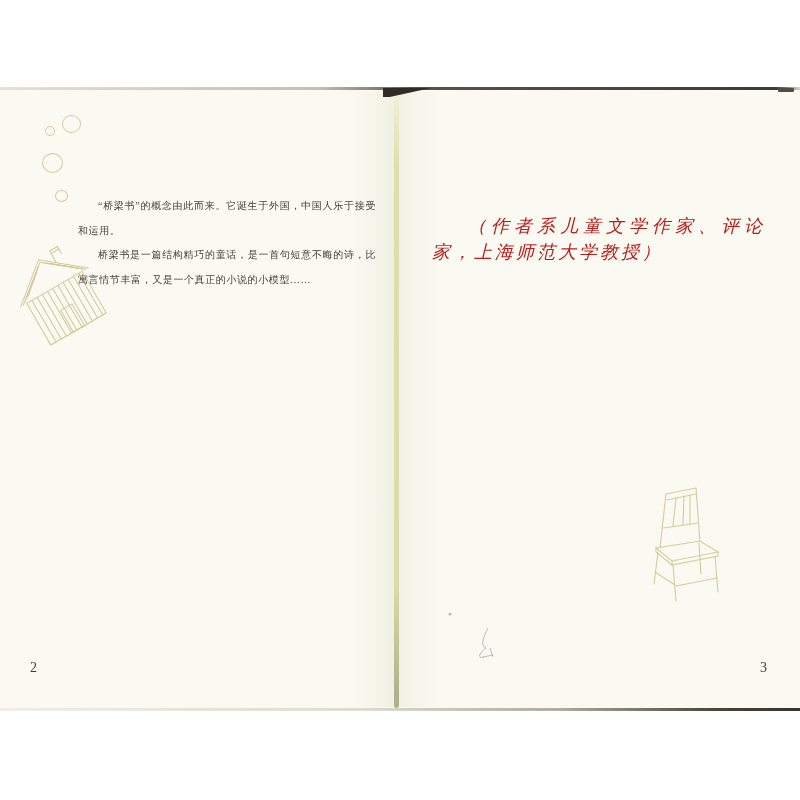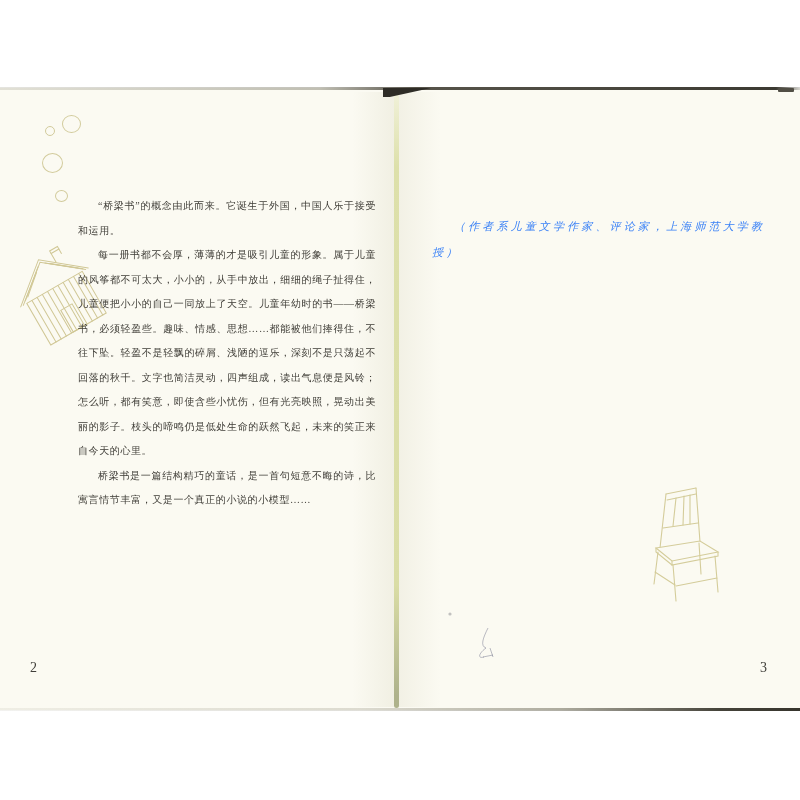--- a/index.html
+++ b/index.html
@@ -73,22 +73,22 @@
     position:absolute;left:78px;top:106px;width:298px;
     font-size:10px;line-height:24.5px;letter-spacing:0.6px;
   }
   .right-col{
     position:absolute;left:32px;top:112px;width:333px;
     font-size:15px;line-height:24px;letter-spacing:0.4px;
   }
   .author-note{
     margin-top:13px !important;
     font-style:italic;
-    font-size:11px;line-height:26px;letter-spacing:3px;
-    color:#3b82f6;
+    font-size:18px;line-height:26px;letter-spacing:3px;
+    color:#b91c1c;
   }
   .pagenum{
     position:absolute;top:572px;
     font-size:14px;color:#3f3e39;letter-spacing:0.5px;
   }
   .pagenum-left{left:30px;}
   .pagenum-right{left:360px;}
   
   .bubble{
     position:absolute;border:1.3px solid #d2cb9c;border-radius:50%;
@@ -146,21 +146,20 @@
         <line x1="48" y1="29" x2="20" y2="52"></line>
         <line x1="44" y1="33" x2="24" y2="50"></line>
 
         <path d="M66,34 v-13 h9 v8"></path>
         <line x1="66" y1="24" x2="75" y2="24"></line>
       </g>
     </svg>
 
     <div class="text-col left-col">
       <p>“桥梁书”的概念由此而来。它诞生于外国，中国人乐于接受和运用。</p>
-      <p>每一册书都不会厚，薄薄的才是吸引儿童的形象。属于儿童的风筝都不可太大，小小的，从手中放出，细细的绳子扯得住，儿童便把小小的自己一同放上了天空。儿童年幼时的书——桥梁书，必须轻盈些。趣味、情感、思想……都能被他们捧得住，不往下坠。轻盈不是轻飘的碎屑、浅陋的逗乐，深刻不是只荡起不回落的秋千。文字也简洁灵动，四声组成，读出气息便是风铃；怎么听，都有笑意，即使含些小忧伤，但有光亮映照，晃动出美丽的影子。枝头的啼鸣仍是低处生命的跃然飞起，未来的笑正来自今天的心里。</p>
       <p>桥梁书是一篇结构精巧的童话，是一首句短意不晦的诗，比寓言情节丰富，又是一个真正的小说的小模型……</p>
     </div>
 
     <div class="pagenum pagenum-left">2</div>
   </div>
 
   <div class="page page-right">
 
     <div class="text-col right-col">
       <p class="author-note">（作者系儿童文学作家、评论家，上海师范大学教授）</p>

